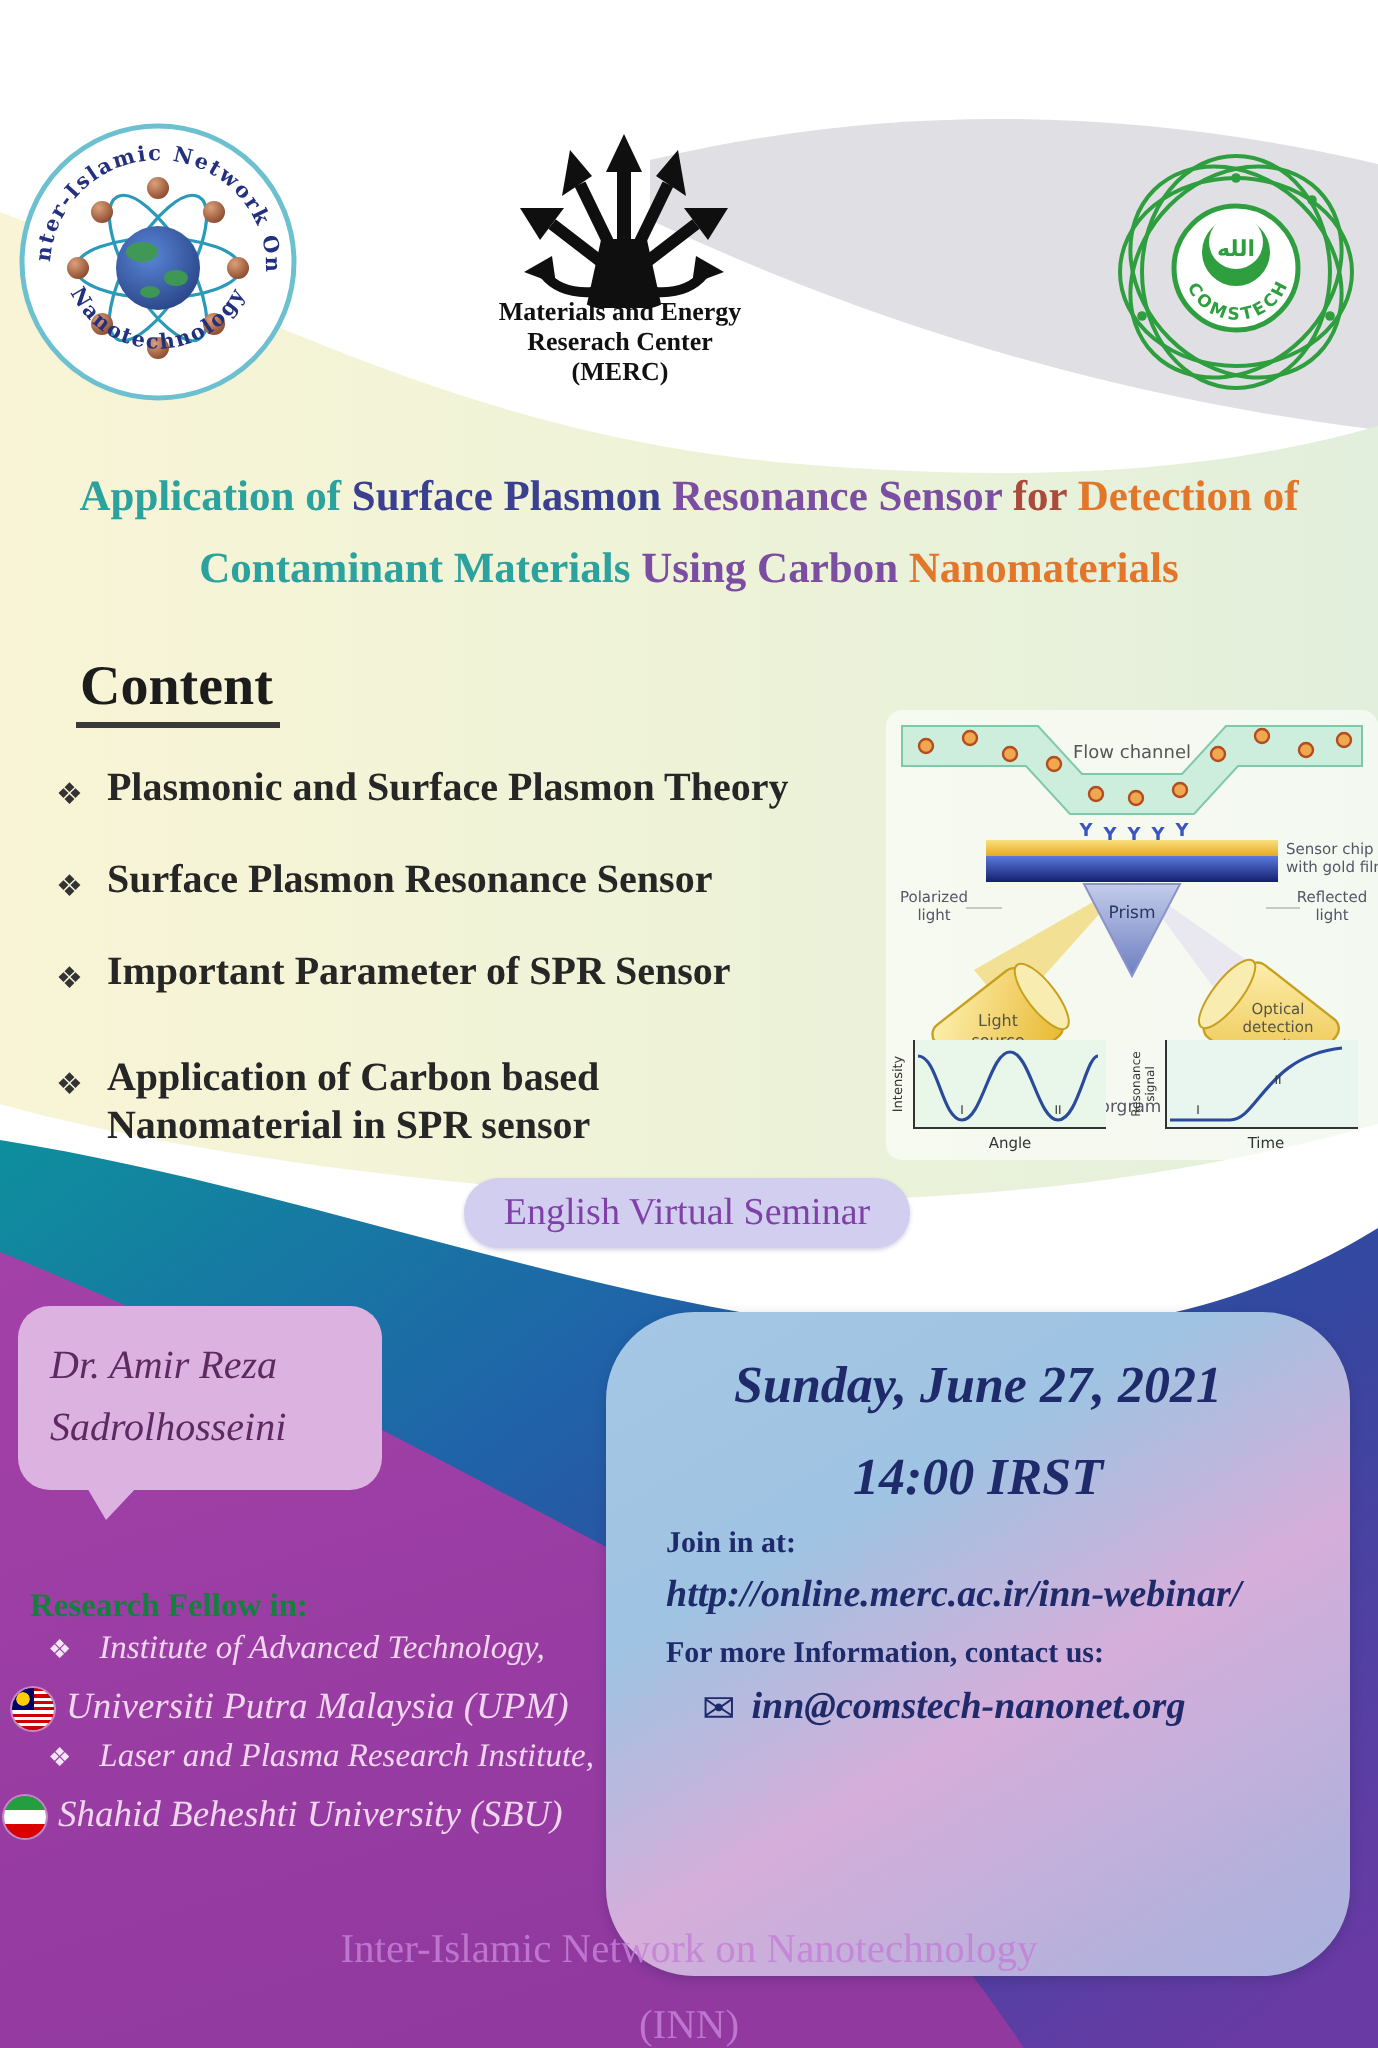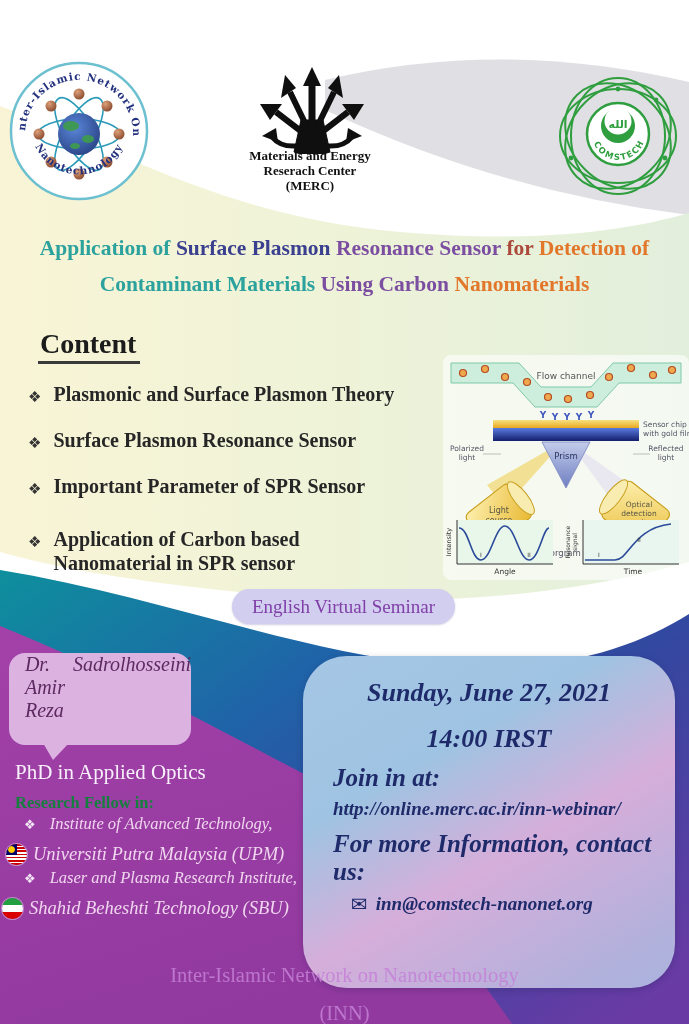--- a/index.html
+++ b/index.html
@@ -28,21 +28,21 @@
   .citem:nth-child(4) .ctext{max-width:330px;}
 
   
   .badge{position:absolute;left:232px;top:589px;width:223px;height:35px;z-index:3;
     background:#d1ceef;border-radius:18px;display:flex;align-items:center;justify-content:center;
     font-size:19px;color:#8040a8;box-shadow:0 1px 2px rgba(80,60,140,.25);}
 
   
   .bubble{position:absolute;left:9px;top:653px;width:182px;height:92px;z-index:3;
     background:#dcb2e0;border-radius:16px;color:#5c2960;font-style:italic;font-size:20px;
-    display:flex;flex-direction:row;justify-content:center;gap:8px;padding-left:16px;box-sizing:border-box;}
+    display:flex;flex-direction:column;justify-content:center;gap:8px;padding-left:16px;box-sizing:border-box;}
   .bubble:after{content:"";position:absolute;left:34px;bottom:-15px;width:0;height:0;
     border-left:10px solid transparent;border-right:16px solid transparent;border-top:17px solid #dcb2e0;}
   .degree{position:absolute;left:15px;top:760px;font-size:21px;color:#f7f0fa;z-index:3;}
   .fellow{position:absolute;left:15px;top:793px;font-size:16.5px;font-weight:bold;color:#15803d;z-index:3;}
   .aff{position:absolute;z-index:3;color:#f0d6ee;font-style:italic;}
   .aff .inst{font-size:16.5px;}
   .aff .univ{font-size:18.5px;}
   .aff .mark{font-family:"DejaVu Sans",sans-serif;font-style:normal;font-size:13px;color:#f3e6f5;margin-right:14px;}
   .aff-row{display:flex;align-items:center;gap:6px;margin-top:4px;}
   .flag{width:21px;height:21px;border-radius:50%;flex:0 0 auto;position:relative;overflow:hidden;box-shadow:0 0 0 1px rgba(255,255,255,.4);}
@@ -52,21 +52,21 @@
     background:#ffcc00;clip-path:circle(50%);}
   .flag-ir{background:linear-gradient(180deg,#239f40 0 34%,#ffffff 34% 66%,#da0000 66% 100%);}
 
   
   .panel{position:absolute;left:303px;top:656px;width:372px;height:332px;z-index:3;
     border-radius:44px;color:#1e2a6a;
     background:linear-gradient(150deg,#a5c7e5 0%,#9fc3e2 32%,#d6aeda 58%,#b2b1dc 88%,#aab4de 100%);
     box-shadow:0 2px 6px rgba(30,30,80,.25);}
   .panel .date{margin-top:22px;text-align:center;font-size:26px;font-weight:bold;font-style:italic;}
   .panel .time{margin-top:16px;text-align:center;font-size:26px;font-weight:bold;font-style:italic;}
-  .panel .line{margin:10px 0 0 30px;font-size:25px;font-weight:bold;font-style:italic;}
+  .panel .line{margin:10px 0 0 30px;font-size:15px;font-weight:bold;}
   .panel .url{margin:6px 0 0 30px;font-size:19px;font-weight:bold;font-style:italic;}
   .panel .email-row{margin:6px 0 0 48px;font-size:19px;font-weight:bold;font-style:italic;display:flex;align-items:center;gap:8px;}
   .panel .env{font-family:"DejaVu Sans",sans-serif;font-style:normal;font-size:20px;}
 
   
   .footer{position:absolute;left:0;top:956px;width:689px;text-align:center;z-index:3;
     color:rgba(196,128,214,.85);font-size:20.5px;line-height:38px;}
 
   svg text{font-family:"DejaVu Sans",sans-serif;}
   .logo-arc{font-family:"DejaVu Serif",serif;}
@@ -344,42 +344,41 @@
   </svg>
 
   <div class="badge">
     <span>English Virtual Seminar</span>
   </div>
 
   <div class="bubble">
     <div>Dr. Amir Reza</div>
     <div>Sadrolhosseini</div>
   </div>
-  <div class="degree">PhD in Applied Optics</div>
   <div class="fellow">Research Fellow in:</div>
 
   <div class="aff" style="left:24px;top:814px;">
     <div><span class="mark">❖</span><span class="inst">Institute of Advanced Technology,</span></div>
   </div>
   <div class="aff" style="left:24px;top:868px;">
     <div><span class="mark">❖</span><span class="inst">Laser and Plasma Research Institute,</span></div>
   </div>
   <div class="aff" style="left:6px;top:840px;">
     <div class="aff-row">
       <span class="flag flag-my">
           <span class="canton"></span>
           <span class="moon"></span>
         </span>
       <span class="univ">Universiti Putra Malaysia (UPM)</span>
     </div>
   </div>
   <div class="aff" style="left:2px;top:894px;">
     <div class="aff-row">
       <span class="flag flag-ir"></span>
-      <span class="univ">Shahid Beheshti Technology (SBU)</span>
+      <span class="univ">Shahid Beheshti University (SBU)</span>
     </div>
   </div>
 
   <div class="panel">
     <div class="date">Sunday, June 27, 2021</div>
     <div class="time">14:00 IRST</div>
     <div class="line">Join in at:</div>
     <div class="url">http://online.merc.ac.ir/inn-webinar/</div>
     <div class="line">For more Information, contact us:</div>
     <div class="email-row">

